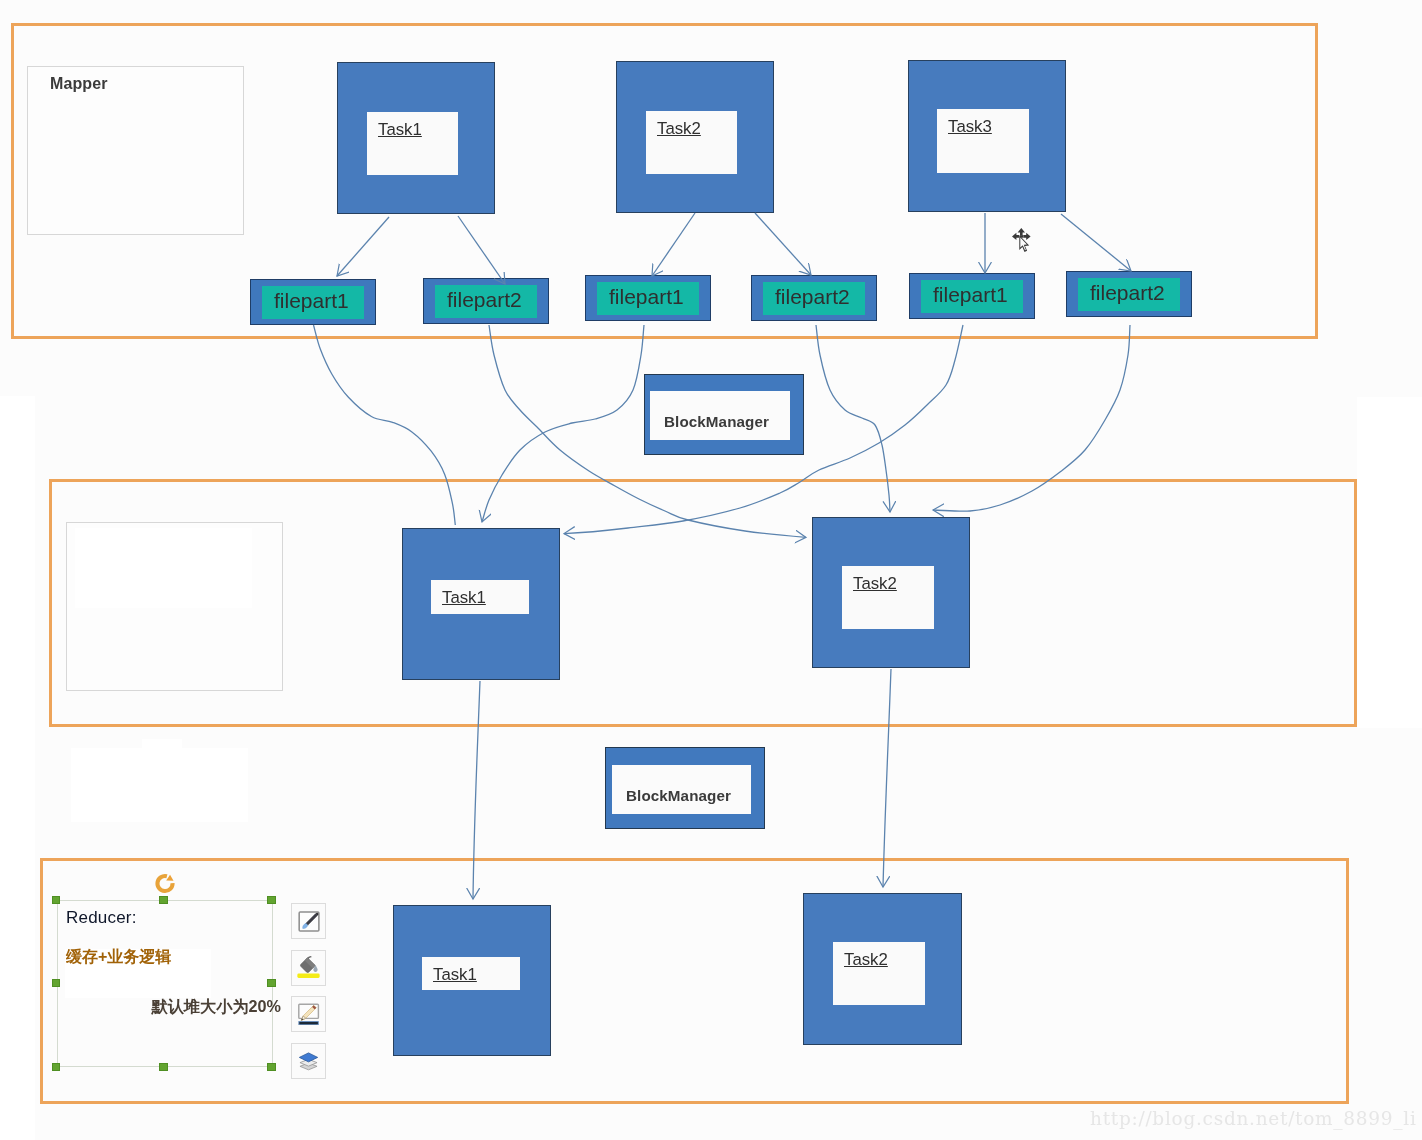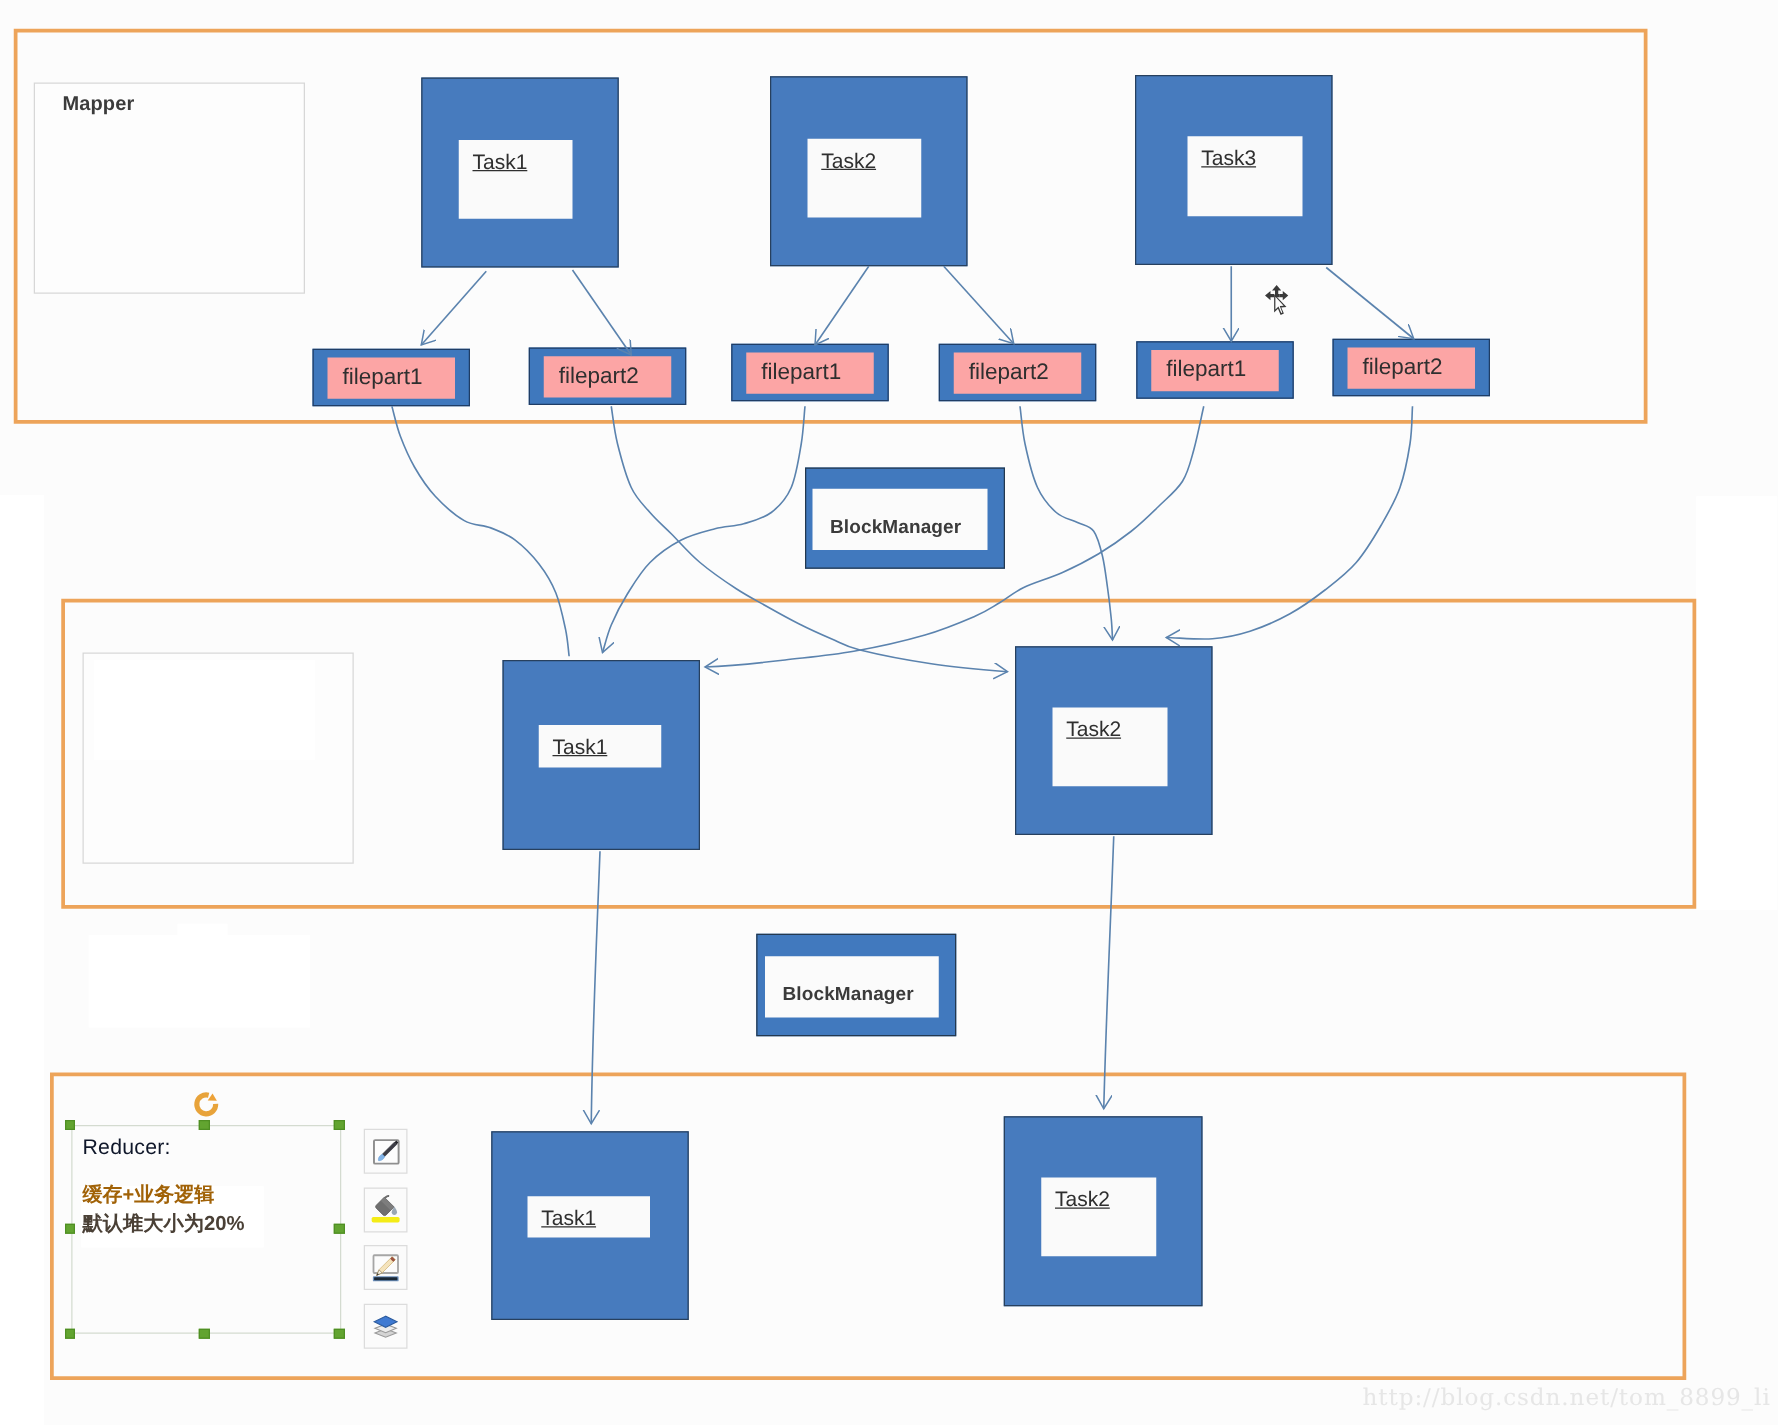--- a/index.html
+++ b/index.html
@@ -13,43 +13,43 @@
   .tasklabel span{padding-left:11px;font-size:16.8px;color:#2f2f2f;line-height:1;text-decoration:underline;}
   svg.arrows{position:absolute;left:0;top:0;width:1422px;height:1140px;pointer-events:none;}
 
   .whiterect{position:absolute;background:#ffffff;}
 
   .boxlabel{position:absolute;font-size:16px;color:#3b3b3b;font-weight:700;letter-spacing:.1px;line-height:1;}
 
   
   .fpbox{position:absolute;box-sizing:border-box;background:#3f78bd;border:1.5px solid #1f3d66;
          display:flex;align-items:center;justify-content:center;}
-  .fpbox span{display:block;background:#fca5a5;width:102px;height:33px;
+  .fpbox span{display:block;background:#14b8a6;width:102px;height:33px;
               line-height:30px;text-align:left;padding-left:12px;box-sizing:border-box;
-              font-size:18px;color:#2f2f2f;}
+              font-size:21px;color:#2f2f2f;}
 
   
   .bmbox{position:absolute;box-sizing:border-box;background:#4179be;border:1.5px solid #23384f;}
   .bminner{position:absolute;background:#fbfbfb;display:flex;align-items:flex-start;padding-top:22px;box-sizing:border-box;}
   .bminner span{padding-left:14px;font-size:15.2px;font-weight:700;color:#3b3b3b;letter-spacing:.1px;}
 
   
   .cachehl{position:absolute;left:8px;top:5px;width:177px;height:80px;background:#ffffff;opacity:.85;}
   .cachetext{position:absolute;left:11px;top:3px;width:205px;}
   .cl{font-size:15.2px;font-weight:700;color:#5b4633;line-height:24.7px;white-space:nowrap;}
   .cl.sp{margin-top:22px;}
 
   
   #reducer-sel{position:absolute;left:51px;top:872px;width:229px;height:205px;}
   .selrect{position:absolute;left:5.5px;top:28px;width:216px;height:167px;border:1px solid #d4dbd0;box-sizing:border-box;}
   .reducertext{position:absolute;left:15px;top:35px;width:215px;}
   .rl{white-space:nowrap;}
   .rl.r1{font-size:17px;color:#0f172a;line-height:22px;letter-spacing:.2px;}
   .rl.r2{font-size:16px;font-weight:700;color:#a16207;margin-top:17px;line-height:22px;}
-  .rl.r3{font-size:16.2px;font-weight:700;color:#4a4036;line-height:22px;}
+  .rl.r3{font-size:16.2px;font-weight:700;color:#4a4036;margin-top:27px;line-height:22px;text-align:right;}
   .redwhite{position:absolute;left:65px;top:949px;width:146px;height:49px;background:#ffffff;}
 
   .hdl{position:absolute;width:8.5px;height:8.5px;background:#62a430;border:1px solid #4f8f23;box-sizing:border-box;}
   .rot{position:absolute;left:102px;top:0px;width:24px;height:24px;}
 
   #fmt-toolbar{position:absolute;left:291px;top:903px;width:36px;}
   .fbtn{display:block;width:35px;height:36px;margin:0 0 10.5px 0;padding:0;background:#fbfbfb;
         border:1px solid #dcdcdc;box-sizing:border-box;cursor:pointer;
         display:flex;align-items:center;justify-content:center;}
 
@@ -77,21 +77,21 @@
   <div class="tasklabel" style="left:367px;top:112px;width:91px;height:63px;">
       <span>Task1</span>
     </div>
 
   <div class="tasknode" style="left:616px;top:61px;width:158px;height:152px;"></div>
   <div class="tasklabel" style="left:646px;top:111px;width:91px;height:63px;">
       <span>Task2</span>
     </div>
 
   <div class="tasknode" style="left:908px;top:60px;width:158px;height:152px;"></div>
-  <div class="tasklabel" style="left:937px;top:109px;width:92px;height:64px;margin-left:13px;">
+  <div class="tasklabel" style="left:937px;top:109px;width:92px;height:64px;">
       <span>Task3</span>
     </div>
 
   <div class="fpbox" style="left:250px;top:279px;width:126px;height:46px;">
       <span>filepart1</span>
     </div>
   <div class="fpbox" style="left:423px;top:278px;width:126px;height:46px;">
       <span>filepart2</span>
     </div>
   <div class="fpbox" style="left:585px;top:275px;width:126px;height:46px;">

